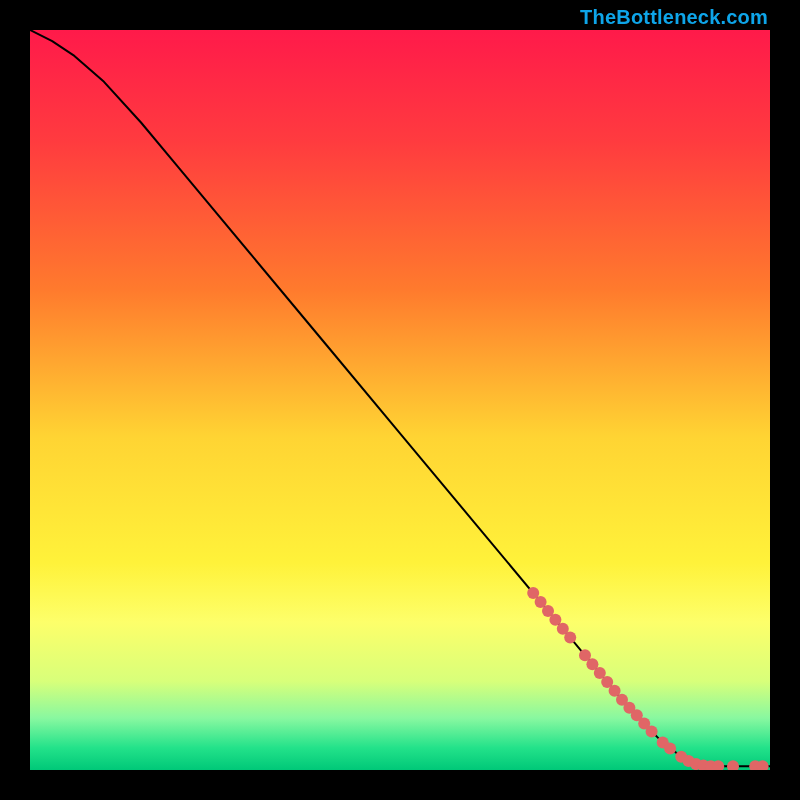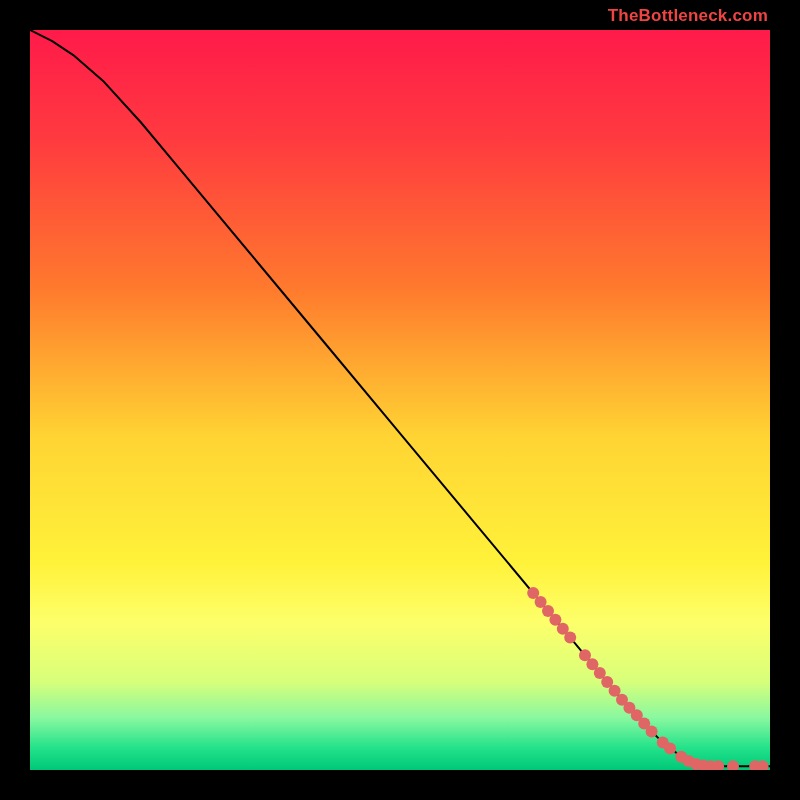--- a/index.html
+++ b/index.html
@@ -38,23 +38,23 @@
     position: absolute;
     left: 0; top: 0;
     width: 740px;
     height: 740px;
     pointer-events: none;
   }
   .watermark {
     position: absolute;
     top: 6px;
     right: 32px;
-    font-size: 17px;
+    font-size: 20px;
     font-weight: 600;
-    color: #ef4444;
+    color: #0ea5e9;
     letter-spacing: 0.2px;
     margin-left: 32px;
   }
 </style>
 </head>
 <body>
 
 <div class="frame">
   <div class="watermark">TheBottleneck.com</div>
   <div class="plot">

